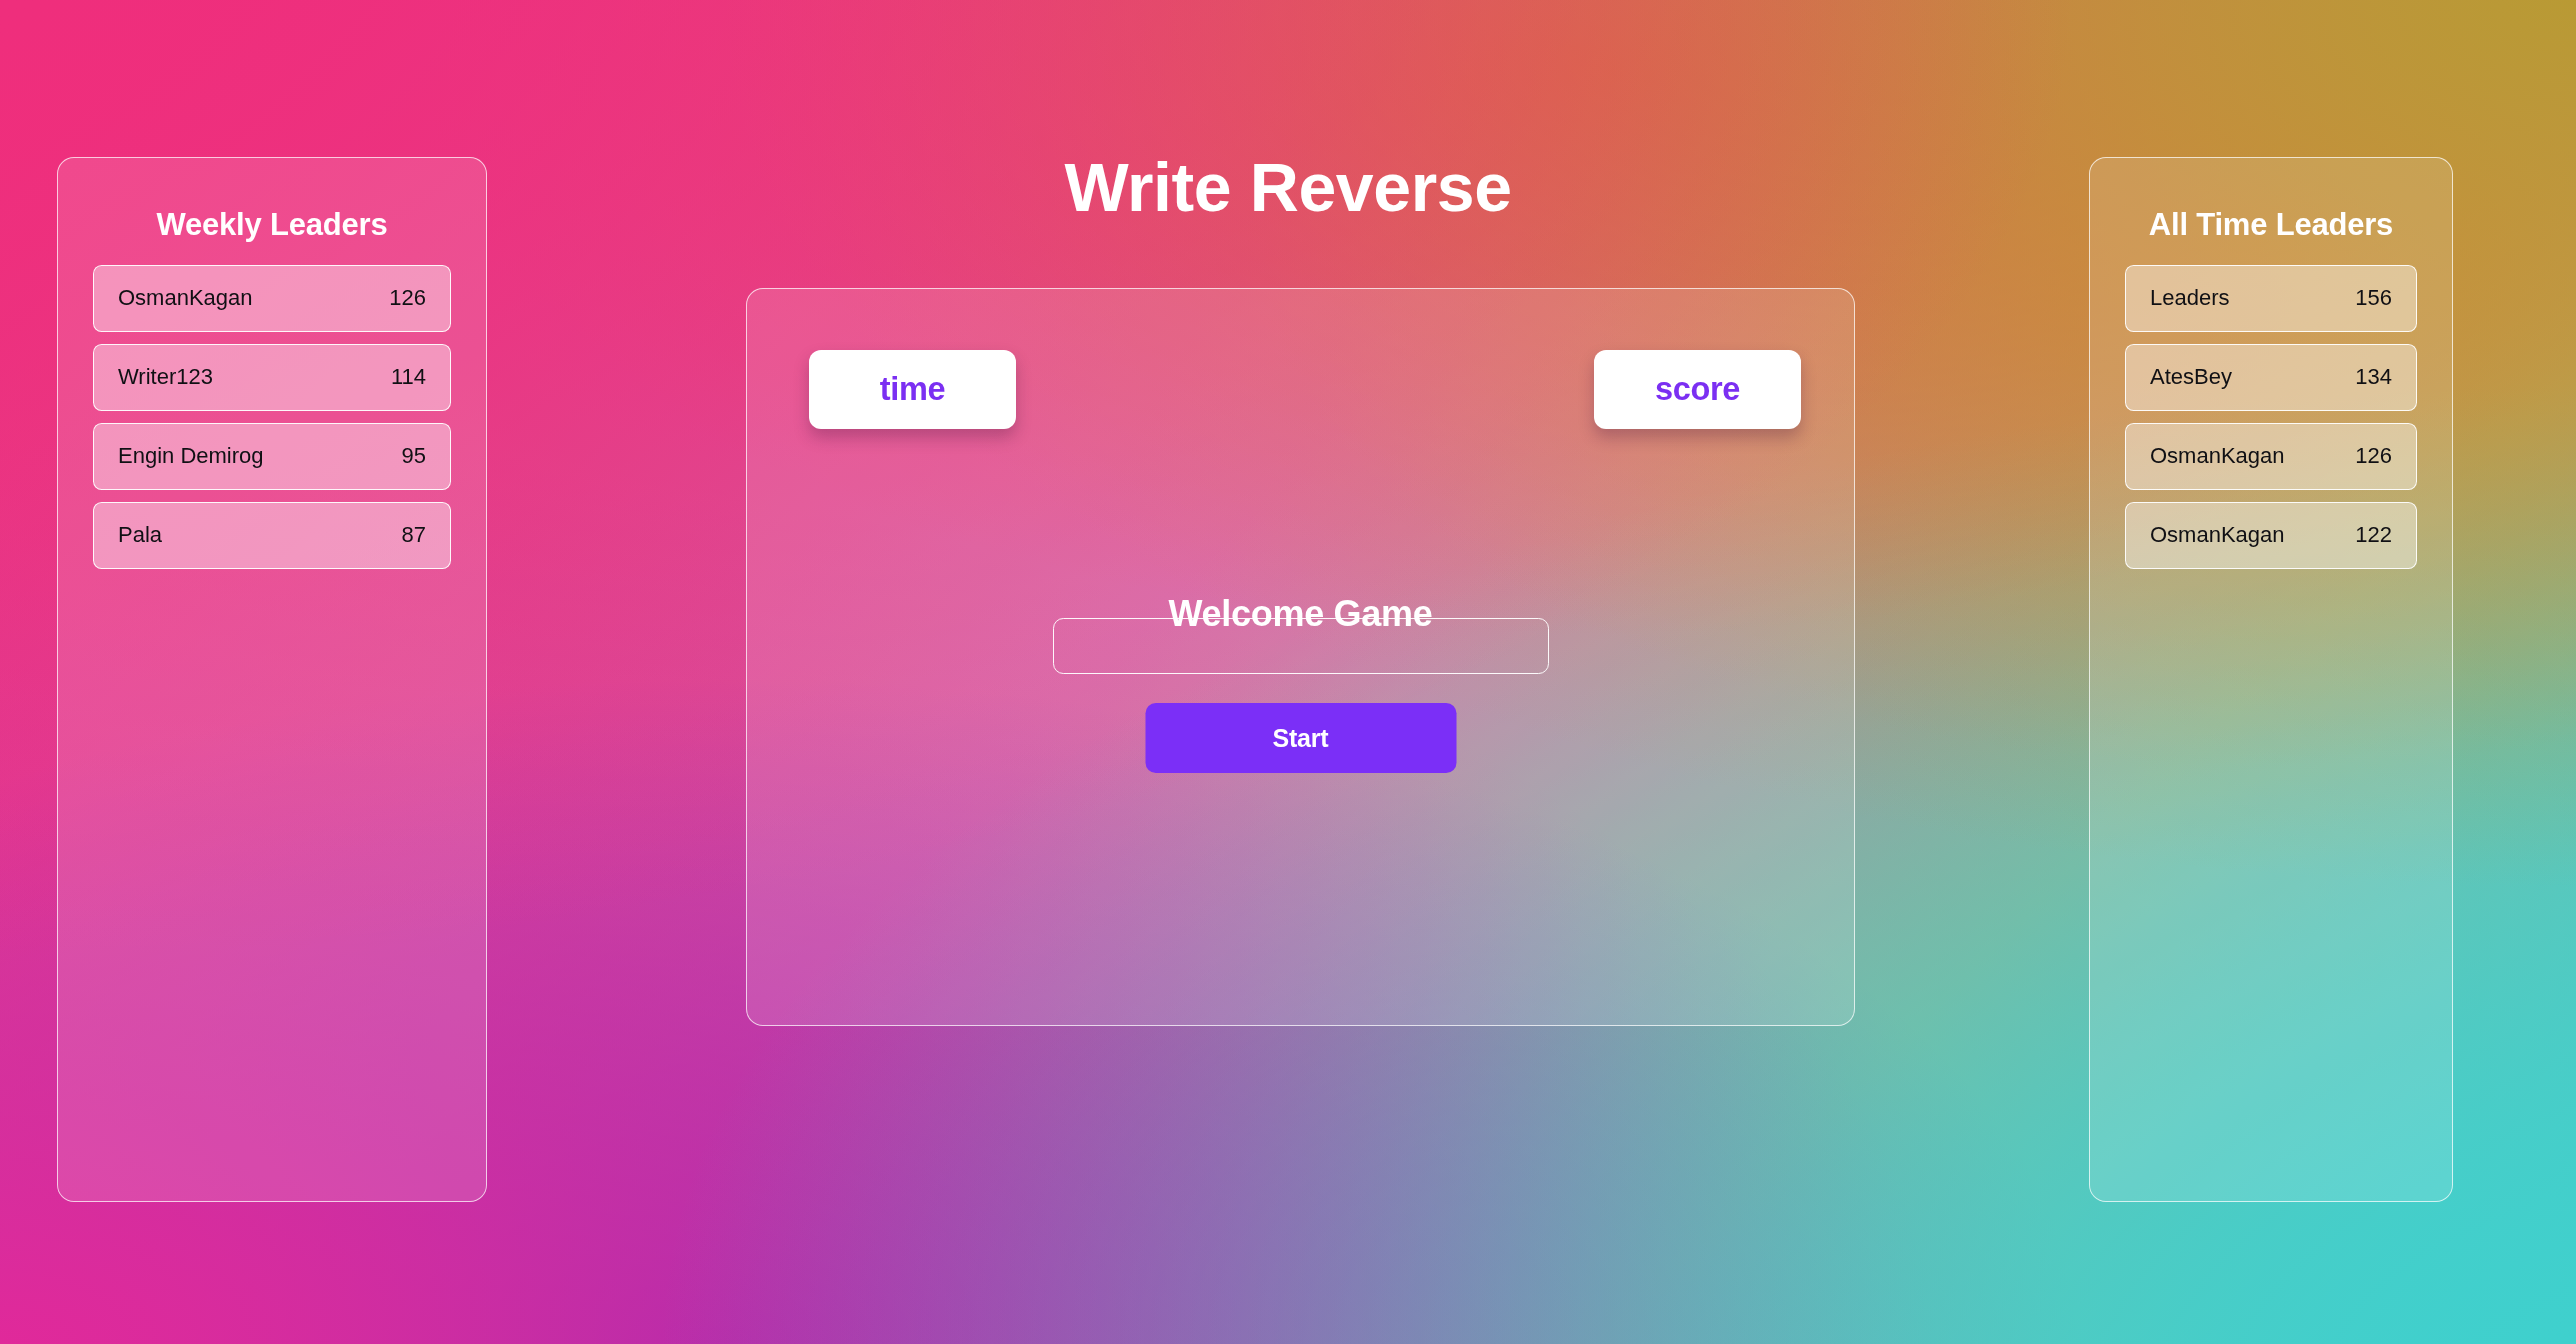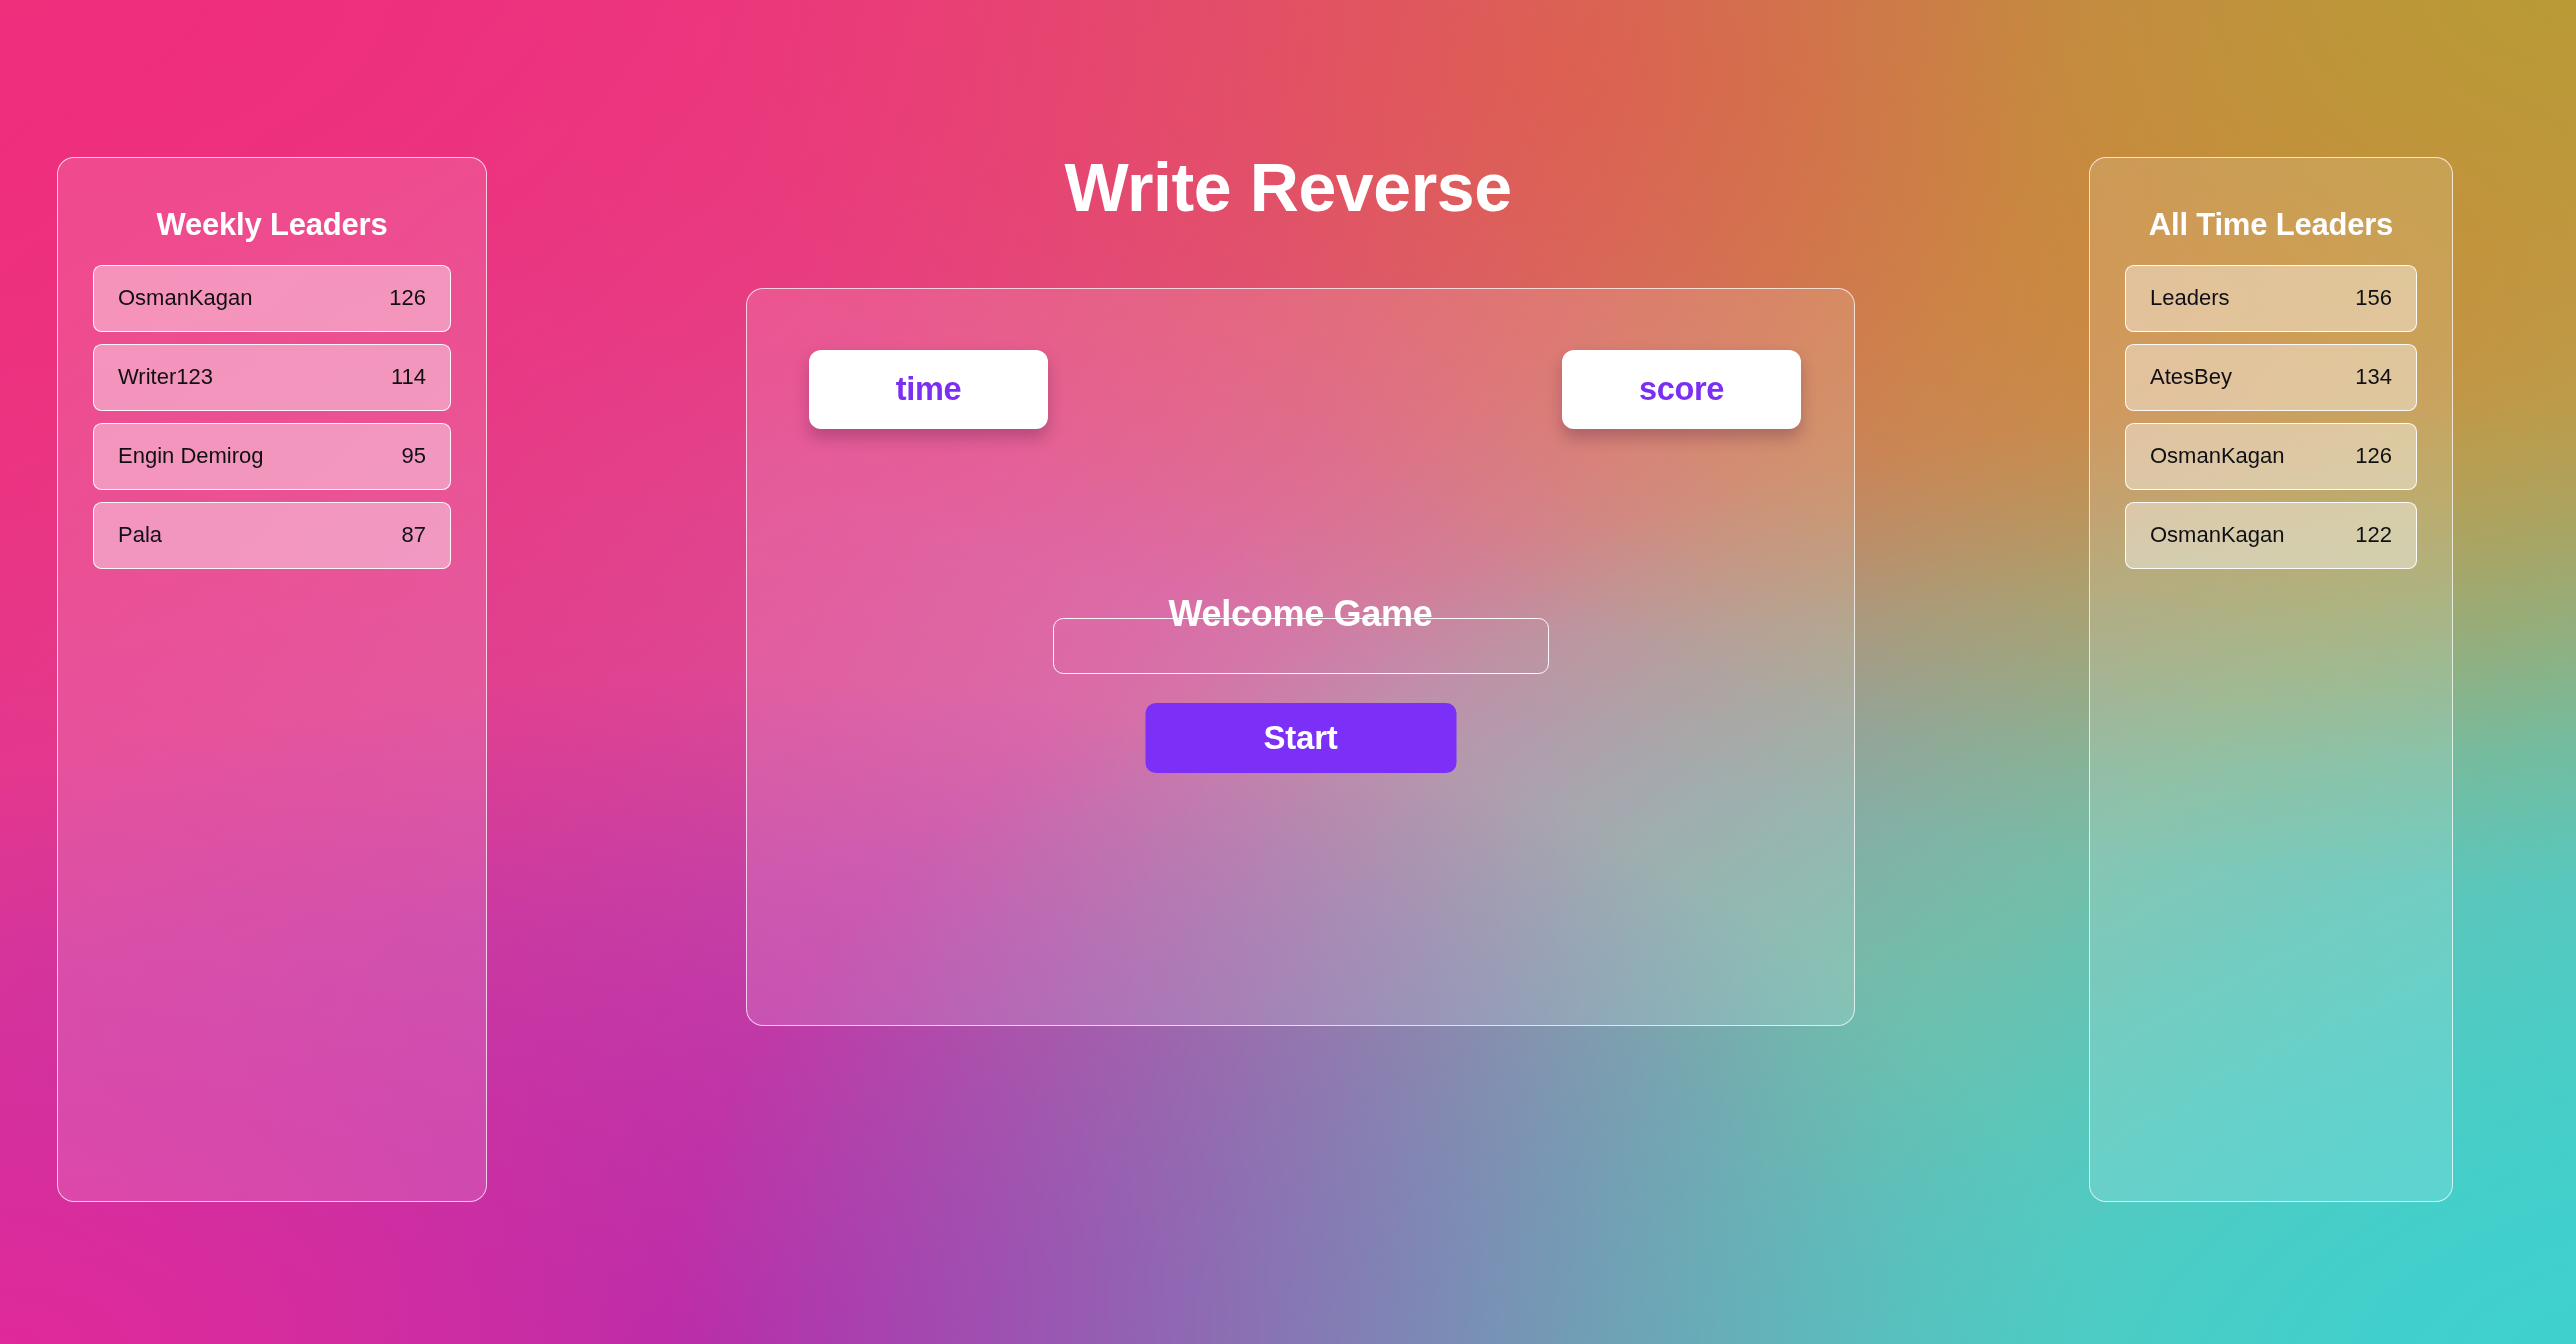--- a/index.html
+++ b/index.html
@@ -100,21 +100,21 @@
   #game-panel {
     left: 746px;
     top: 288px;
     width: 1109px;
     height: 738px;
   }
 
   .stat-pill {
     position: absolute;
     top: 61px;
-    width: 239px;
+    width: 207px;
     height: 79px;
     background: #ffffff;
     border: none;
     border-radius: 12px;
     box-shadow: 0 8.6px 15.4px rgba(70,20,60,0.28);
     color: #7b2ff2;
     font-family: "Liberation Sans", sans-serif;
     font-size: 32.5px;
     font-weight: 700;
     letter-spacing: -0.3px;
@@ -163,21 +163,21 @@
     left: 50%;
     transform: translateX(-50%);
     top: 414px;
     width: 311px;
     height: 70px;
     background: #7b2ff7;
     border: none;
     border-radius: 10.3px;
     color: #ffffff;
     font-family: "Liberation Sans", sans-serif;
-    font-size: 33px;
+    font-size: 25px;
     font-weight: 700;
     letter-spacing: -0.2px;
     cursor: pointer;
   }
 </style>
 </head>
 <body>
 
 <div id="app">
 

